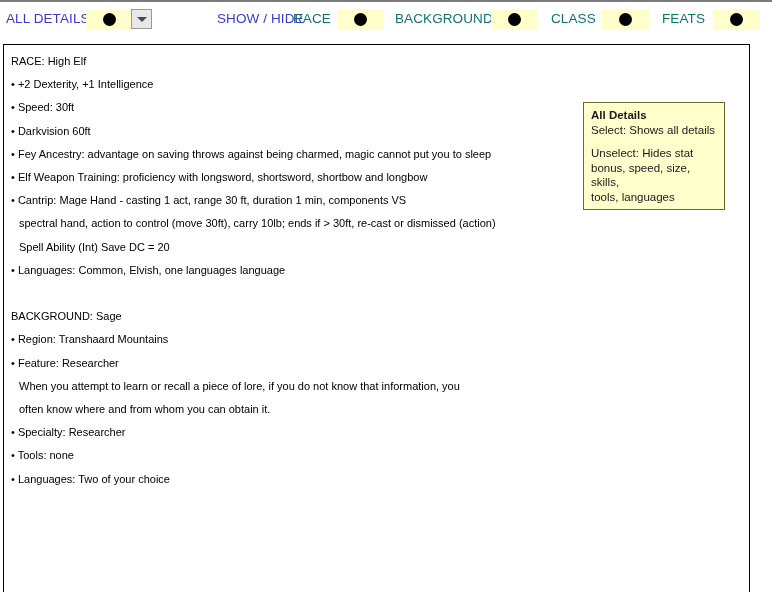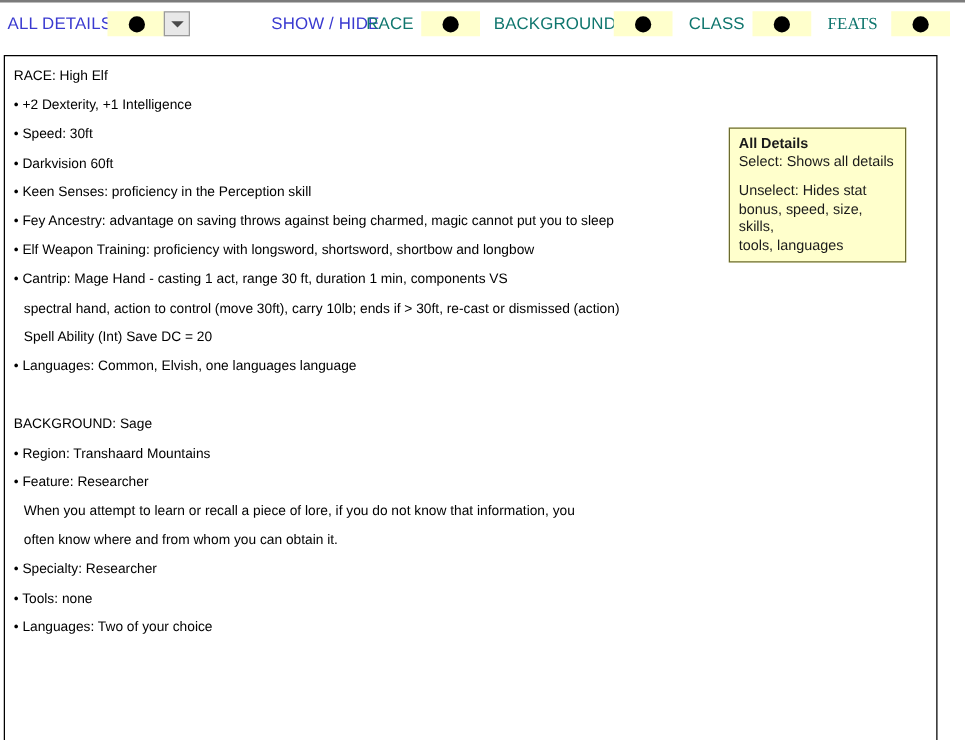--- a/index.html
+++ b/index.html
@@ -159,34 +159,33 @@
   <span class="tb-label black" style="left:395px;">BACKGROUND</span>
   <button class="toggle" style="left:491px;">
     <span class="dot"></span>
   </button>
 
   <span class="tb-label black" style="left:551px;">CLASS</span>
   <button class="toggle" style="left:602px;">
     <span class="dot"></span>
   </button>
 
-  <span class="tb-label black" style="left:662px;font-family:Liberation Serif, serif;">FEATS</span>
+  <span class="tb-label black" style="left:662px;">FEATS</span>
   <button class="toggle" style="left:713px;">
     <span class="dot"></span>
   </button>
 
 </div>
 
 <div id="details-panel">
   <div id="details-text">
       <div class="line">RACE: High Elf</div>
       <div class="line">• +2 Dexterity, +1 Intelligence</div>
       <div class="line">• Speed: 30ft</div>
       <div class="line">• Darkvision 60ft</div>
-      <div class="line">• Keen Senses: proficiency in the Perception skill</div>
       <div class="line">• Fey Ancestry: advantage on saving throws against being charmed, magic cannot put you to sleep</div>
       <div class="line">• Elf Weapon Training: proficiency with longsword, shortsword, shortbow and longbow</div>
       <div class="line">• Cantrip: Mage Hand - casting 1 act, range 30 ft, duration 1 min, components VS</div>
       <div class="line indent">spectral hand, action to control (move 30ft), carry 10lb; ends if &gt; 30ft, re-cast or dismissed (action)</div>
       <div class="line indent">Spell Ability (Int) Save DC = 20</div>
       <div class="line">• Languages: Common, Elvish, one languages language</div>
       <div class="line blank"></div>
       <div class="line">BACKGROUND: Sage</div>
       <div class="line">• Region: Transhaard Mountains</div>
       <div class="line">• Feature: Researcher</div>

